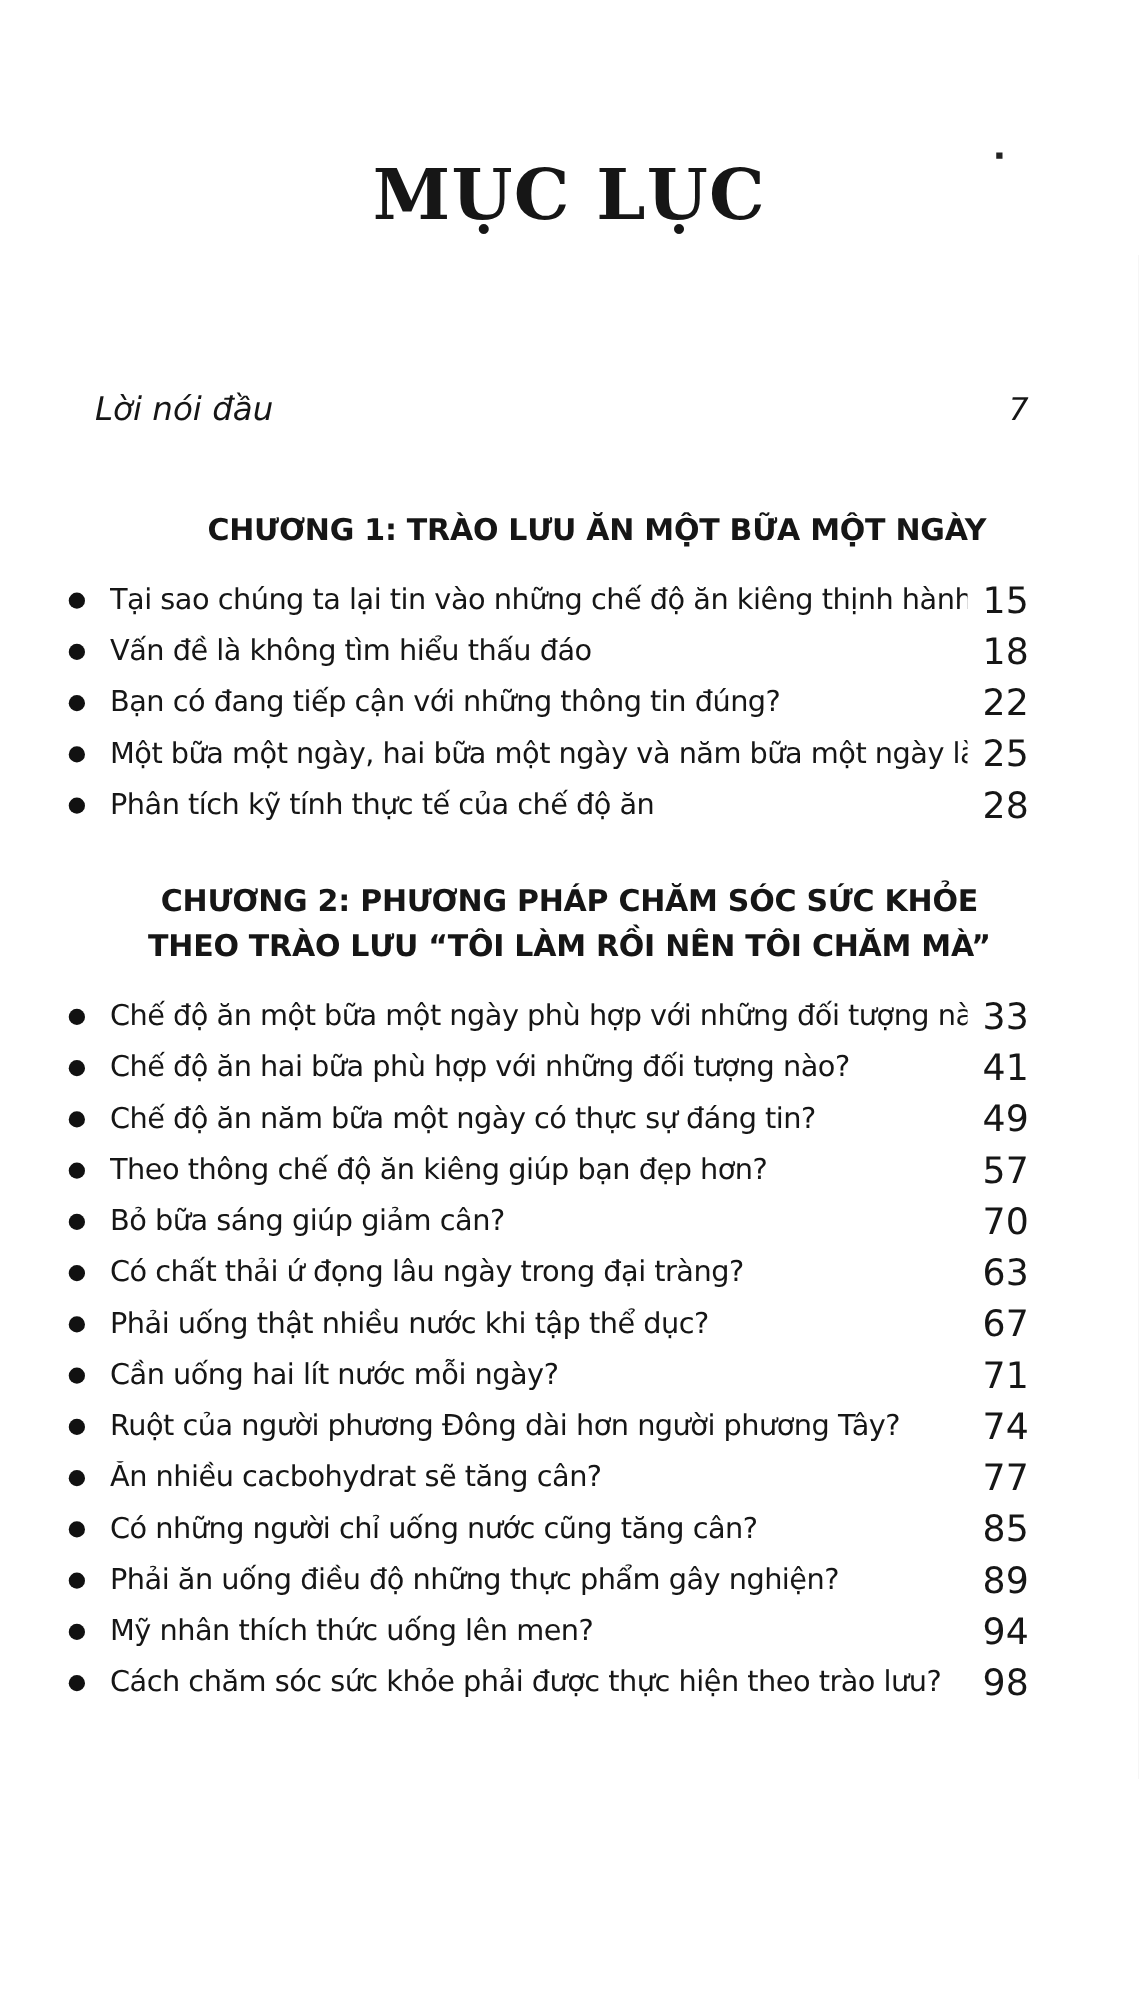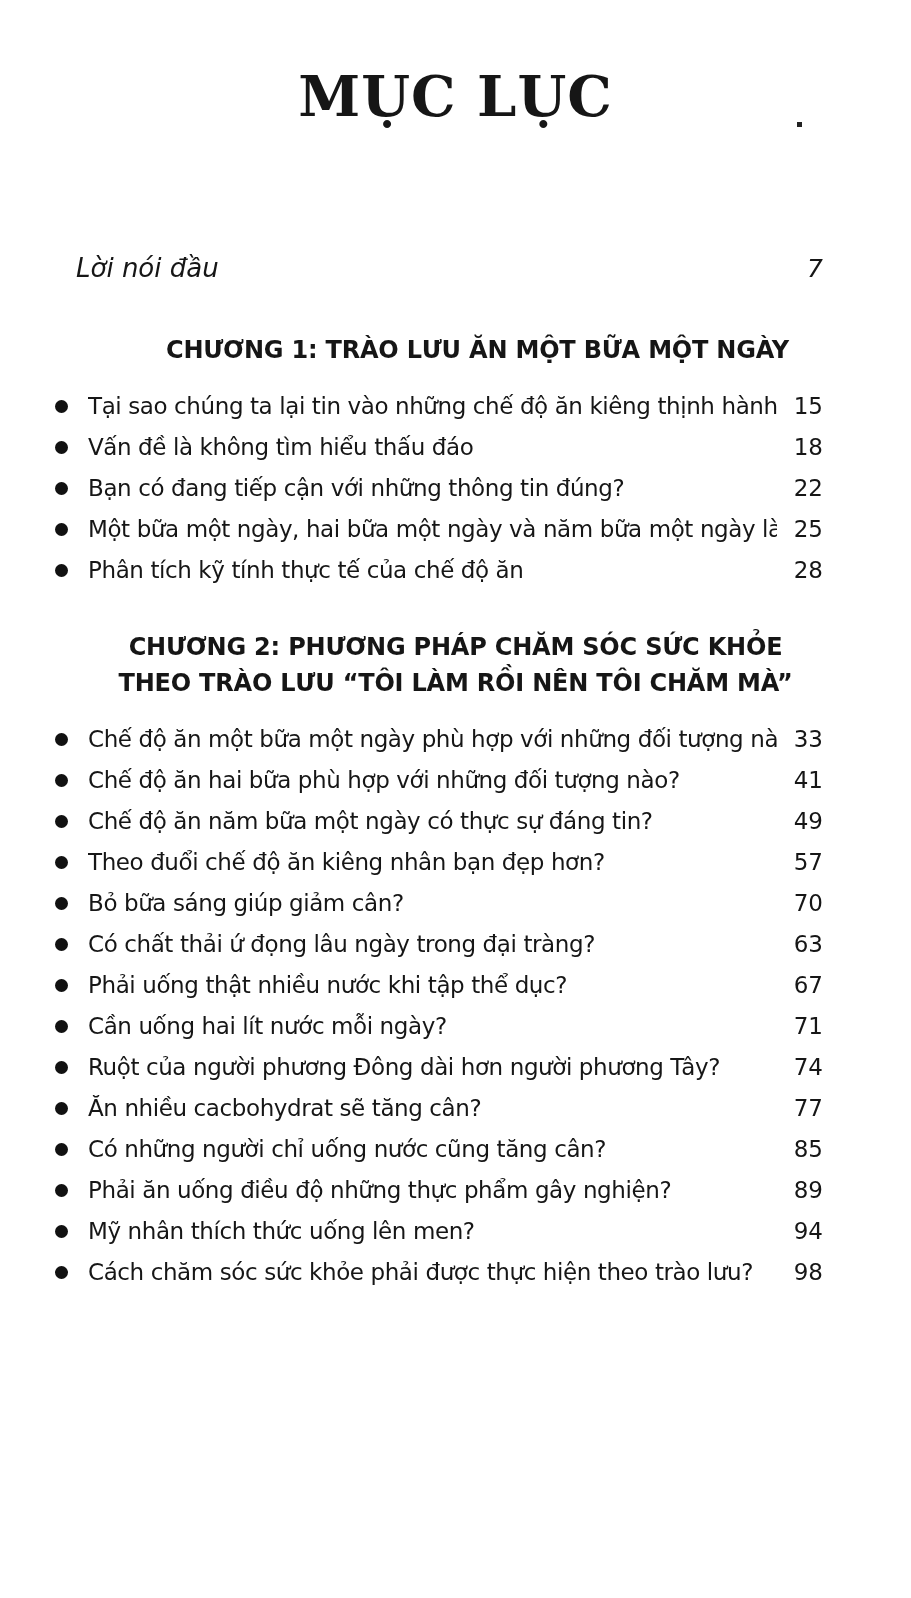--- a/index.html
+++ b/index.html
@@ -16,21 +16,21 @@
   .speck {
     position: absolute;
     top: 122px;
     left: 797px;
     width: 5px;
     height: 5px;
     background: #222;
   }
   .title {
     margin: 0;
-    padding-top: 60px;
+    padding-top: 120px;
     text-align: center;
     font-family: "DejaVu Serif", "Liberation Serif", serif;
     font-weight: bold;
     font-size: 56px;
     letter-spacing: 1px;
     line-height: 1.3;
   }
   .front-row {
     display: flex;
     justify-content: space-between;
@@ -41,21 +41,21 @@
   }
   .front-label { font-style: italic; }
   .front-page  { font-style: italic; font-size: 25px; }
   .chapter-heading {
     text-align: center;
     font-weight: bold;
     font-size: 24px;
     line-height: 36px;
     letter-spacing: -0.2px;
   }
-  #chapters > .chapter-heading:first-child { margin-top: 46px; padding-left: 44px; }
+  #chapters > .chapter-heading:first-child { margin-top: 61px; padding-left: 44px; }
   #chapters > .chapter-heading:not(:first-child) { margin-top: 38px; }
   .toc-list { margin: 18px 88px 0 55px; }
   .toc-row {
     display: flex;
     align-items: center;
     height: 41px;
   }
   .bullet {
     width: 13px;
     height: 13px;
@@ -65,21 +65,21 @@
     flex: none;
   }
   .row-label {
     flex: 1;
     font-size: 23px;
     letter-spacing: -0.4px;
     white-space: nowrap;
     overflow: hidden;
   }
   .row-page {
-    font-size: 23px;
+    font-size: 29px;
     margin-left: 12px;
     text-align: right;
     min-width: 34px;
   }
 </style>
 </head>
 <body>
 
 <div class="page">
   <div class="speck"></div>
@@ -134,21 +134,21 @@
           <span class="row-label">Chế độ ăn hai bữa phù hợp với những đối tượng nào?</span>
           <span class="row-page">41</span>
         </div>
         <div class="toc-row">
           <span class="bullet"></span>
           <span class="row-label">Chế độ ăn năm bữa một ngày có thực sự đáng tin?</span>
           <span class="row-page">49</span>
         </div>
         <div class="toc-row">
           <span class="bullet"></span>
-          <span class="row-label">Theo đuổi chế độ ăn kiêng nhân bạn đẹp hơn?</span>
+          <span class="row-label">Theo thông chế độ ăn kiêng giúp bạn đẹp hơn?</span>
           <span class="row-page">57</span>
         </div>
         <div class="toc-row">
           <span class="bullet"></span>
           <span class="row-label">Bỏ bữa sáng giúp giảm cân?</span>
           <span class="row-page">70</span>
         </div>
         <div class="toc-row">
           <span class="bullet"></span>
           <span class="row-label">Có chất thải ứ đọng lâu ngày trong đại tràng?</span>

